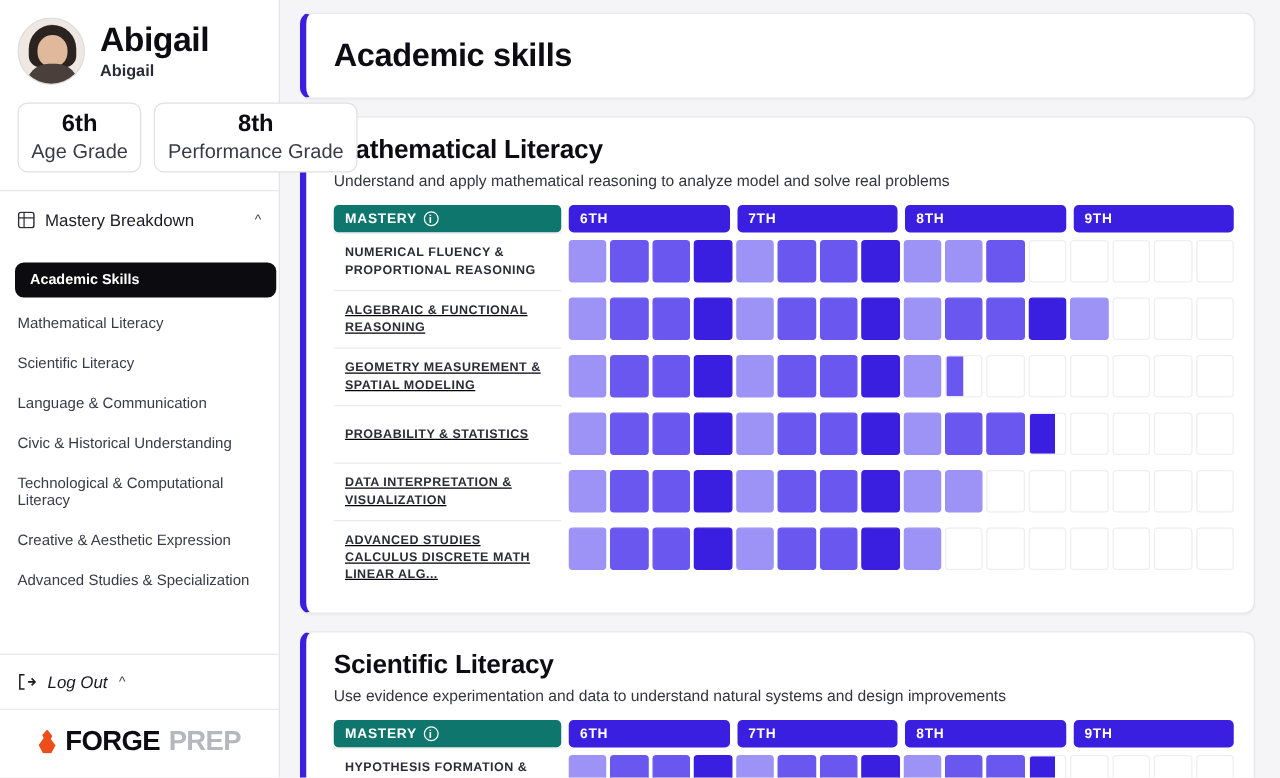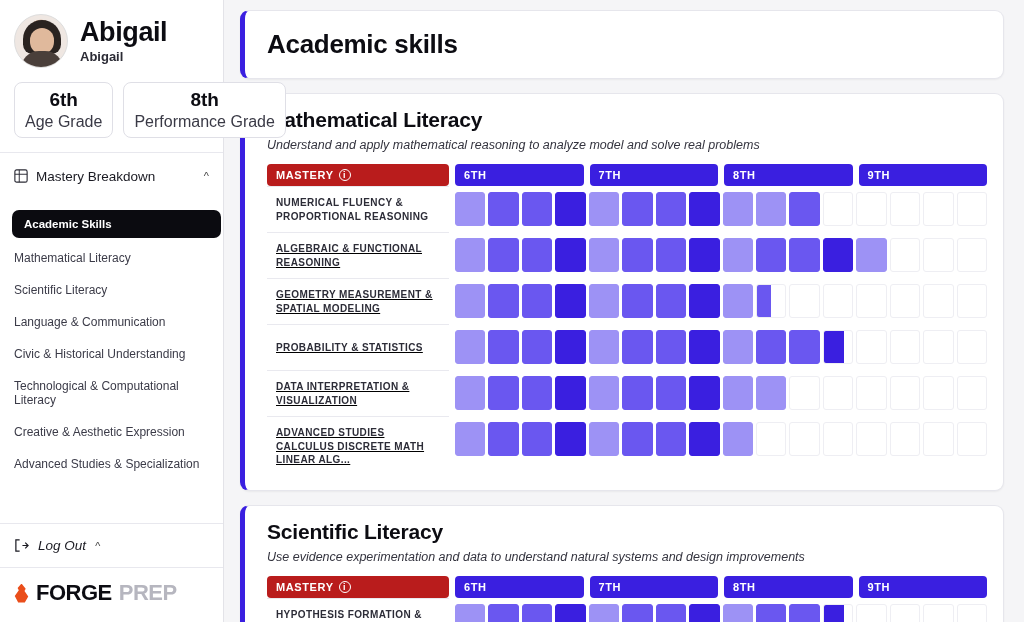--- a/index.html
+++ b/index.html
@@ -71,21 +71,21 @@
     margin: 0 2px 4px 12px; border-radius: 7px; padding: 8px 12px;
   }
   .logout-wrap { margin-top: auto; }
   .logout {
     display: flex; align-items: center; gap: 9px;
     padding: 14px 14px; font-size: 13.5px; color: #1a1a22; font-style: italic;
   }
   .logout .chev { font-size: 11px; color: #444; }
   .brand {
     display: flex; align-items: center; gap: 7px;
-    padding: 12px 14px 16px 14px; border-top: 1px solid #e8e8ee;
+    padding: 12px 14px 16px 14px; border-top: 1px solid #e8e8ee; justify-content: center;
   }
   .brand-f {
     font-size: 22px; font-weight: bold; color: #0c0c12; letter-spacing: -0.5px;
   }
   .flame { width: 15px; height: 19px; position: relative; display:inline-block; }
   .flame::before {
     content: ""; position: absolute; inset: 0;
     background: #ea4e1b;
     clip-path: polygon(50% 0%, 78% 28%, 70% 40%, 95% 68%, 72% 100%, 28% 100%, 5% 66%, 32% 36%, 24% 24%);
   }
@@ -103,27 +103,27 @@
   .title-card { padding: 18px 22px; }
   .title-card h1 {
     font-size: 26px; font-weight: bold; color: #0c0c12; letter-spacing: -0.3px;
   }
   .sec { padding: 14px 16px 14px 16px; }
   .sec h2 {
     font-size: 21px; font-weight: bold; color: #0c0c12; letter-spacing: -0.2px;
     padding-left: 6px;
   }
   .sec p {
-    font-size: 12.5px; color: #34343f; margin-top: 6px; padding-left: 6px; font-style: italic;
+    font-size: 12.5px; color: #34343f; margin-top: 6px; padding-left: 6px;
   }
 
   
   .gridhead { display: flex; gap: 6px; margin-top: 12px; padding-left: 6px; }
   .gh-mastery {
-    flex: 0 0 182px; background: #b91c1c; color: #fff; border-radius: 4px;
+    flex: 0 0 182px; background: #0f766e; color: #fff; border-radius: 4px;
     font-size: 11px; font-weight: bold; letter-spacing: .6px;
     padding: 5px 9px; display: flex; align-items: center; gap: 5px;
   }
   .gh-grade {
     flex: 1 1 0; background: #3a1fe0; color: #fff; border-radius: 4px;
     font-size: 11px; font-weight: bold; letter-spacing: .6px; padding: 5px 9px;
   }
   .info-ic {
     width: 12px; height: 12px; border: 1.3px solid #fff; border-radius: 50%;
     font-size: 9px; line-height: 10px; text-align: center; font-weight: bold;

